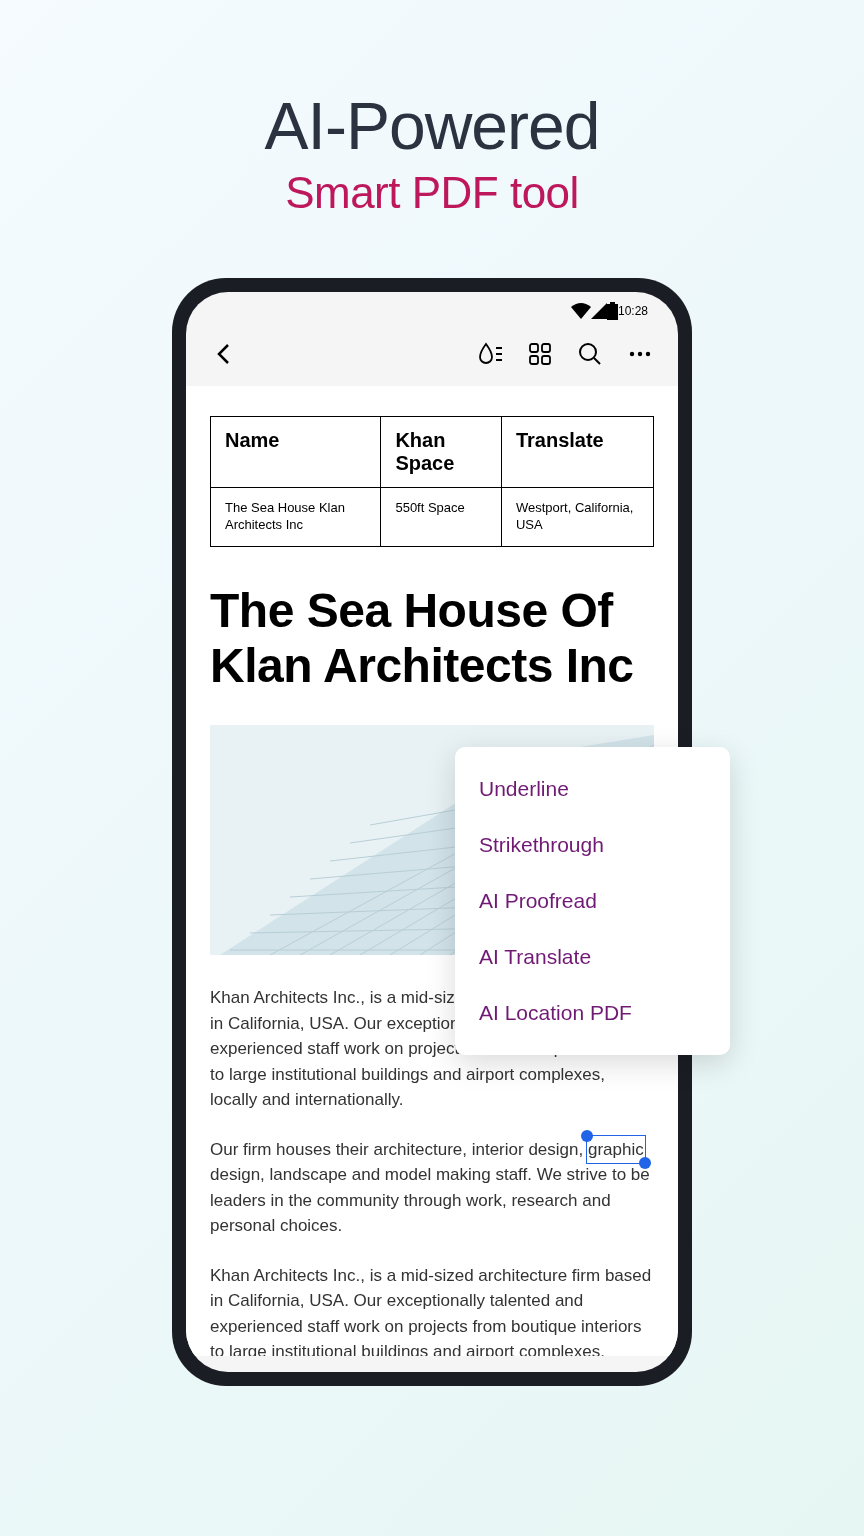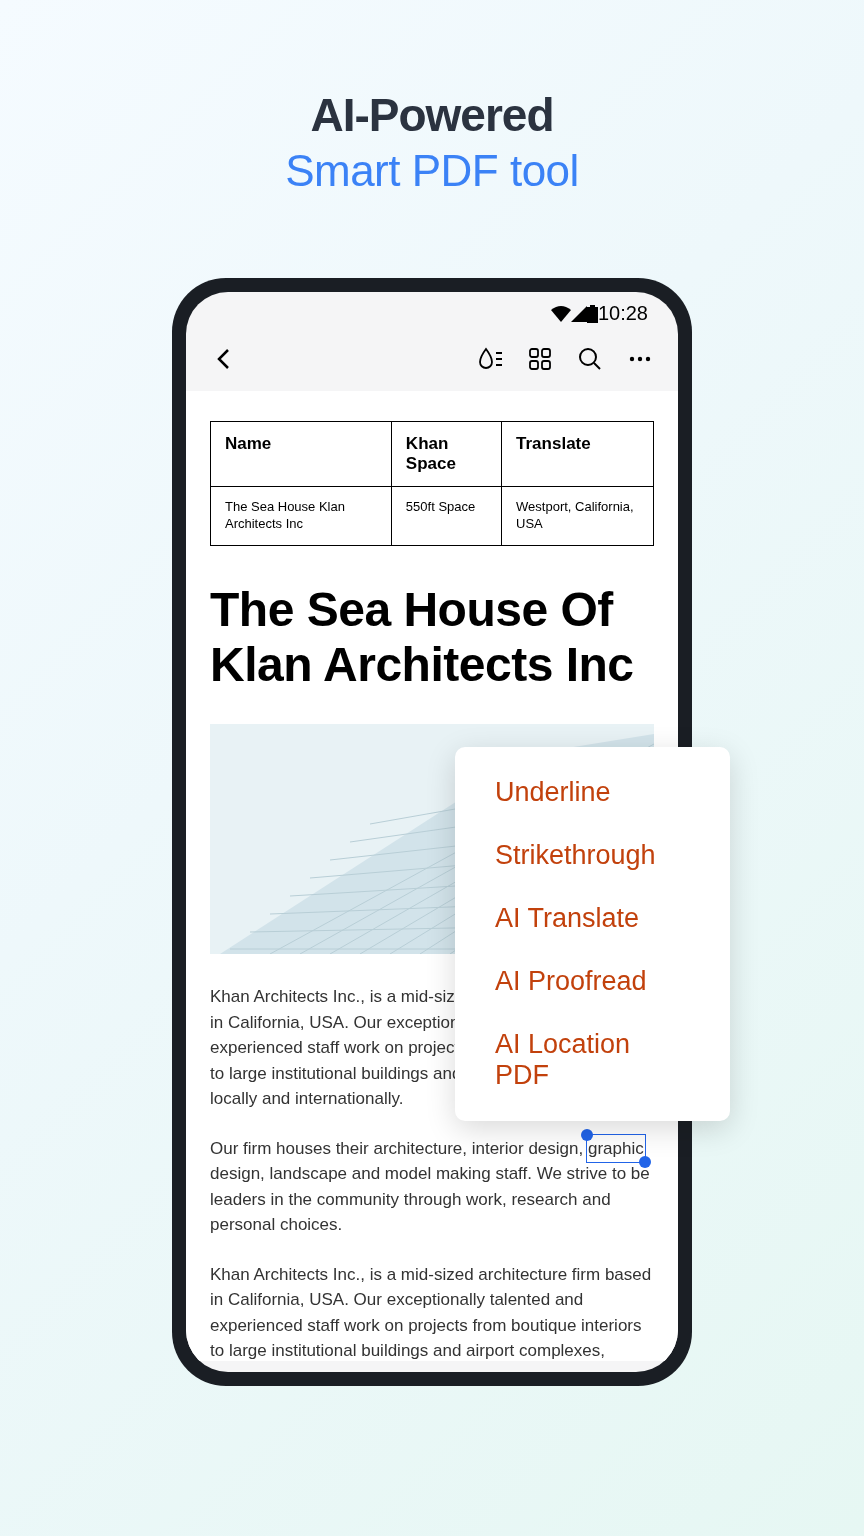--- a/index.html
+++ b/index.html
@@ -9,29 +9,29 @@
   background: linear-gradient(135deg, #f5fbff 0%, #eef8fb 40%, #e6f7f3 100%);
   font-family: -apple-system, BlinkMacSystemFont, 'Segoe UI', Arial, sans-serif;
   overflow: hidden;
   position: relative;
 }
 .hero {
   text-align: center;
   padding-top: 88px;
 }
 .hero h1 {
-  font-size: 46px;
-  font-weight: 700;
+  font-size: 66px;
+  font-weight: 400;
   color: #2b3340;
   letter-spacing: -1px;
 }
 .hero h2 {
   font-size: 44px;
   font-weight: 500;
-  color: #3b82f6;
+  color: #be185d;
   margin-top: 4px;
   letter-spacing: -0.5px;
 }
 .phone {
   position: absolute;
   left: 50%;
   top: 278px;
   transform: translateX(-50%);
   width: 520px;
   height: 1108px;
@@ -45,21 +45,21 @@
   background: #f5f5f6;
   border-radius: 42px;
   overflow: hidden;
   position: relative;
 }
 .statusbar {
   display: flex;
   justify-content: flex-end;
   align-items: center;
   padding: 10px 30px 6px;
-  font-size: 20px;
+  font-size: 12px;
   font-weight: 500;
   color: #000;
 }
 .statusbar svg { display: block; }
 .topbar {
   display: flex;
   align-items: center;
   padding: 14px 24px 18px;
 }
 .topbar .spacer { flex: 1; }
@@ -85,21 +85,21 @@
 }
 .info-table th, .info-table td {
   border: 1px solid #000;
   padding: 12px 14px;
   text-align: left;
   font-size: 15px;
   vertical-align: top;
 }
 .info-table th {
   font-weight: 700;
-  font-size: 17px;
+  font-size: 20px;
 }
 .info-table td { font-size: 13px; line-height: 1.3; margin-top: 12px; }
 .doc-title {
   font-size: 48px;
   font-weight: 700;
   color: #000;
   margin-top: 36px;
   line-height: 1.15;
   letter-spacing: -0.5px;
 }
@@ -143,23 +143,23 @@
   position: absolute;
   left: 455px;
   top: 747px;
   width: 275px;
   background: #fff;
   border-radius: 10px;
   box-shadow: 0 8px 30px rgba(0,0,0,0.15);
   padding: 14px 0;
 }
 .menu-item {
-  padding: 16px 40px;
-  font-size: 27px;
-  color: #c2410c;
+  padding: 16px 24px;
+  font-size: 21px;
+  color: #701a75;
   cursor: pointer;
 }
 </style>
 </head>
 <body>
 
 <div class="hero">
   <h1>AI-Powered</h1>
   <h2>Smart PDF tool</h2>
 </div>
@@ -275,16 +275,16 @@
       </p>
 
       <p class="body-text">Khan Architects Inc., is a mid-sized architecture firm based in California, USA. Our exceptionally talented and experienced staff work on projects from boutique interiors to large institutional buildings and airport complexes, locally and internationally. Our firm houses their architecture, interior design,</p>
     </div>
   </div>
 </div>
 
 <div class="context-menu">
   <div class="menu-item">Underline</div>
   <div class="menu-item">Strikethrough</div>
+  <div class="menu-item">AI Proofread</div>
   <div class="menu-item">AI Translate</div>
-  <div class="menu-item">AI Proofread</div>
   <div class="menu-item">AI Location PDF</div>
 </div>
 
 </body></html>

